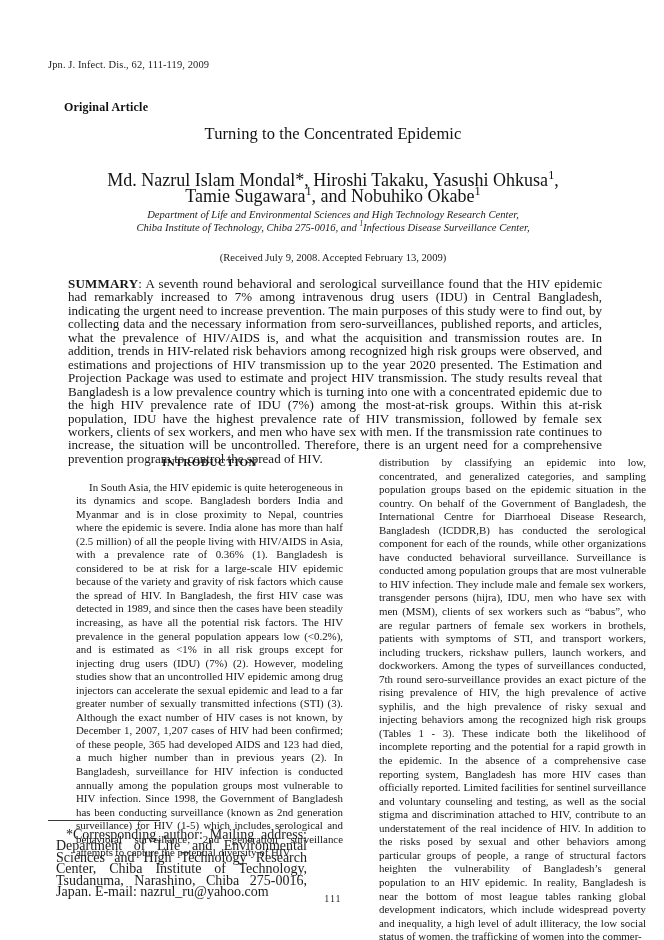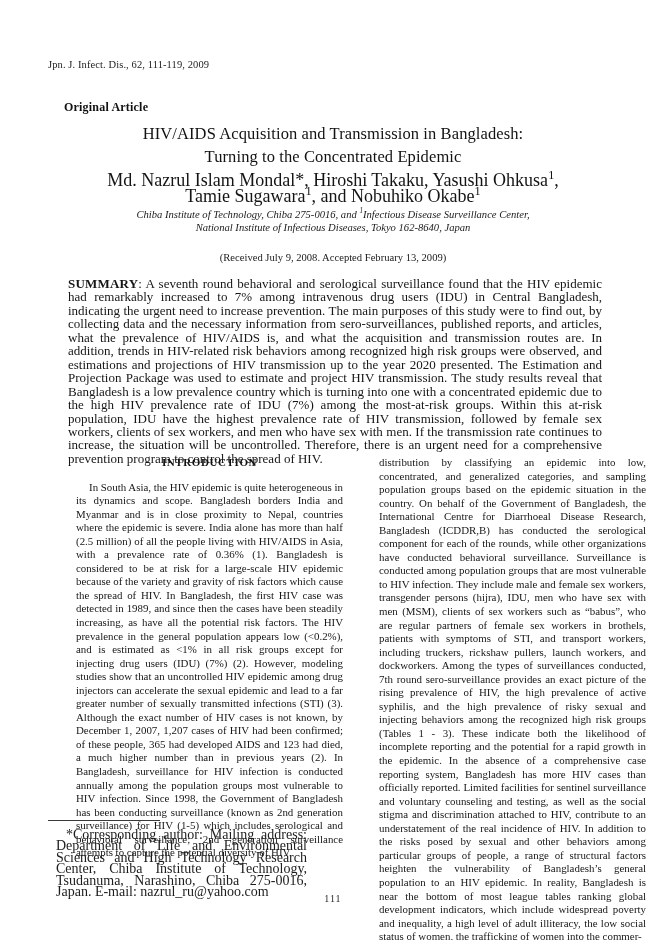--- a/index.html
+++ b/index.html
@@ -199,32 +199,31 @@
 <body>
 
 <div class="page">
   <div class="content">
 
     <div class="running-head">Jpn. J. Infect. Dis., 62, 111-119, 2009</div>
 
     <div class="article-type">Original Article</div>
 
     <div class="title-block">
-      <div class="title-line">HIV/AIDS Acquisition and Transmission in Bangladesh:</div>
       <div class="title-line">Turning to the Concentrated Epidemic</div>
     </div>
 
     <div class="authors-block">
       <div class="author-line"><span>Md. Nazrul Islam Mondal*, Hiroshi Takaku, Yasushi Ohkusa</span><sup>1</sup><span>,</span></div>
       <div class="author-line"><span>Tamie Sugawara</span><sup>1</sup><span>, and Nobuhiko Okabe</span><sup>1</sup></div>
     </div>
 
     <div class="affil-block">
+      <div class="affil-line">Department of Life and Environmental Sciences and High Technology Research Center,</div>
       <div class="affil-line"><span>Chiba Institute of Technology, Chiba 275-0016, and </span><sup>1</sup><span>Infectious Disease Surveillance Center,</span></div>
-      <div class="affil-line">National Institute of Infectious Diseases, Tokyo 162-8640, Japan</div>
     </div>
 
     <div class="dates">(Received July 9, 2008. Accepted February 13, 2009)</div>
 
     <div class="summary"><span class="lead">SUMMARY</span><span>: A seventh round behavioral and serological surveillance found that the HIV epidemic had remarkably increased to 7% among intravenous drug users (IDU) in Central Bangladesh, indicating the urgent need to increase prevention. The main purposes of this study were to find out, by collecting data and the necessary information from sero-surveillances, published reports, and articles, what the prevalence of HIV/AIDS is, and what the acquisition and transmission routes are. In addition, trends in HIV-related risk behaviors among recognized high risk groups were observed, and estimations and projections of HIV transmission up to the year 2020 presented. The Estimation and Projection Package was used to estimate and project HIV transmission. The study results reveal that Bangladesh is a low prevalence country which is turning into one with a concentrated epidemic due to the high HIV prevalence rate of IDU (7%) among the most-at-risk groups. Within this at-risk population, IDU have the highest prevalence rate of HIV transmission, followed by female sex workers, clients of sex workers, and men who have sex with men. If the transmission rate continues to increase, the situation will be uncontrolled. Therefore, there is an urgent need for a comprehensive prevention program to control the spread of HIV.</span></div>
 
     <div class="columns">
       <div class="col col-left">
         <div class="section-head">INTRODUCTION</div>
         <p>In South Asia, the HIV epidemic is quite heterogeneous in its dynamics and scope. Bangladesh borders India and Myanmar and is in close proximity to Nepal, countries where the epidemic is severe. India alone has more than half (2.5 million) of all the people living with HIV/AIDS in Asia, with a prevalence rate of 0.36% (1). Bangladesh is considered to be at risk for a large-scale HIV epidemic because of the variety and gravity of risk factors which cause the spread of HIV. In Bangladesh, the first HIV case was detected in 1989, and since then the cases have been steadily increasing, as have all the potential risk factors. The HIV prevalence in the general population appears low (&lt;0.2%), and is estimated as &lt;1% in all risk groups except for injecting drug users (IDU) (7%) (2). However, modeling studies show that an uncontrolled HIV epidemic among drug injectors can accelerate the sexual epidemic and lead to a far greater number of sexually transmitted infections (STI) (3). Although the exact number of HIV cases is not known, by December 1, 2007, 1,207 cases of HIV had been confirmed; of these people, 365 had developed AIDS and 123 had died, a much higher number than in previous years (2). In Bangladesh, surveillance for HIV infection is conducted annually among the population groups most vulnerable to HIV infection. Since 1998, the Government of Bangladesh has been conducting surveillance (known as 2nd generation surveillance) for HIV (1-5) which includes serological and behavioral surveillance; 2nd generation surveillance attempts to capture the potential diversity of HIV</p>

